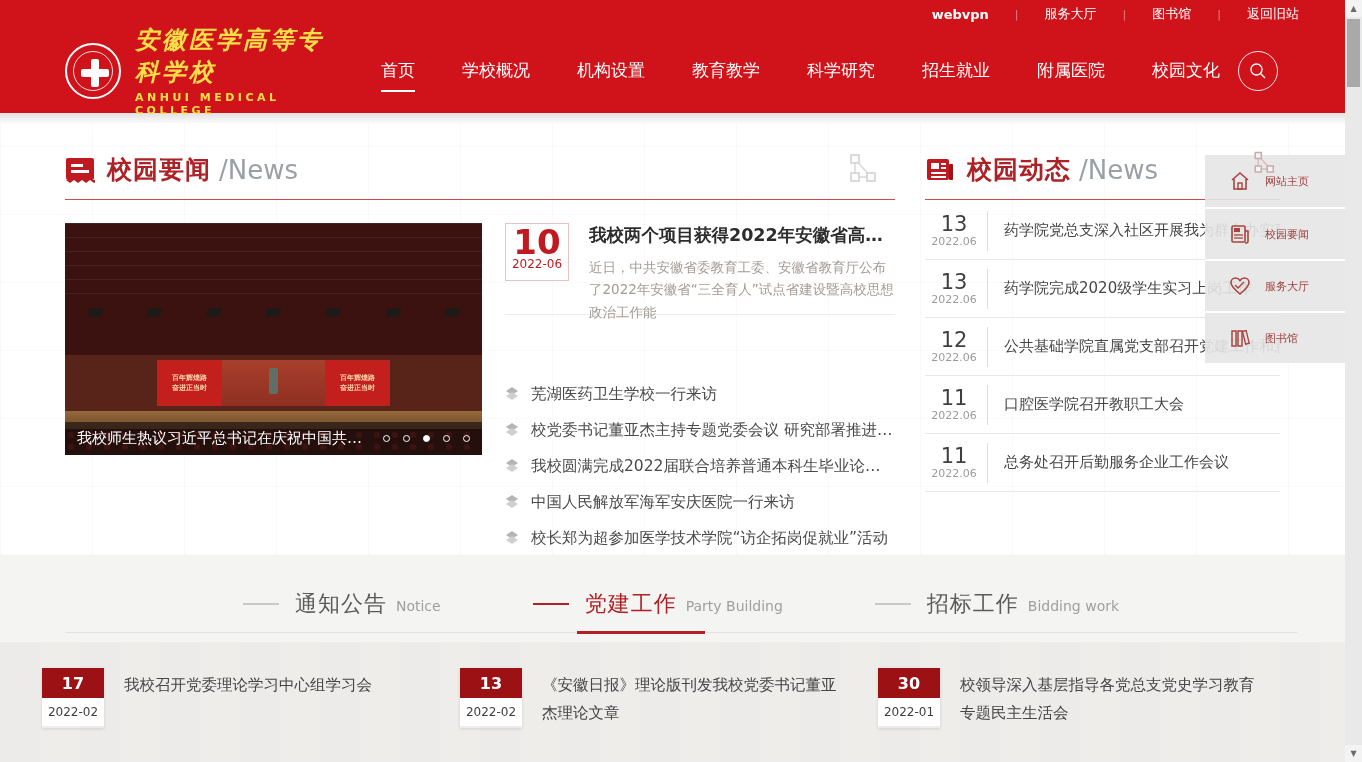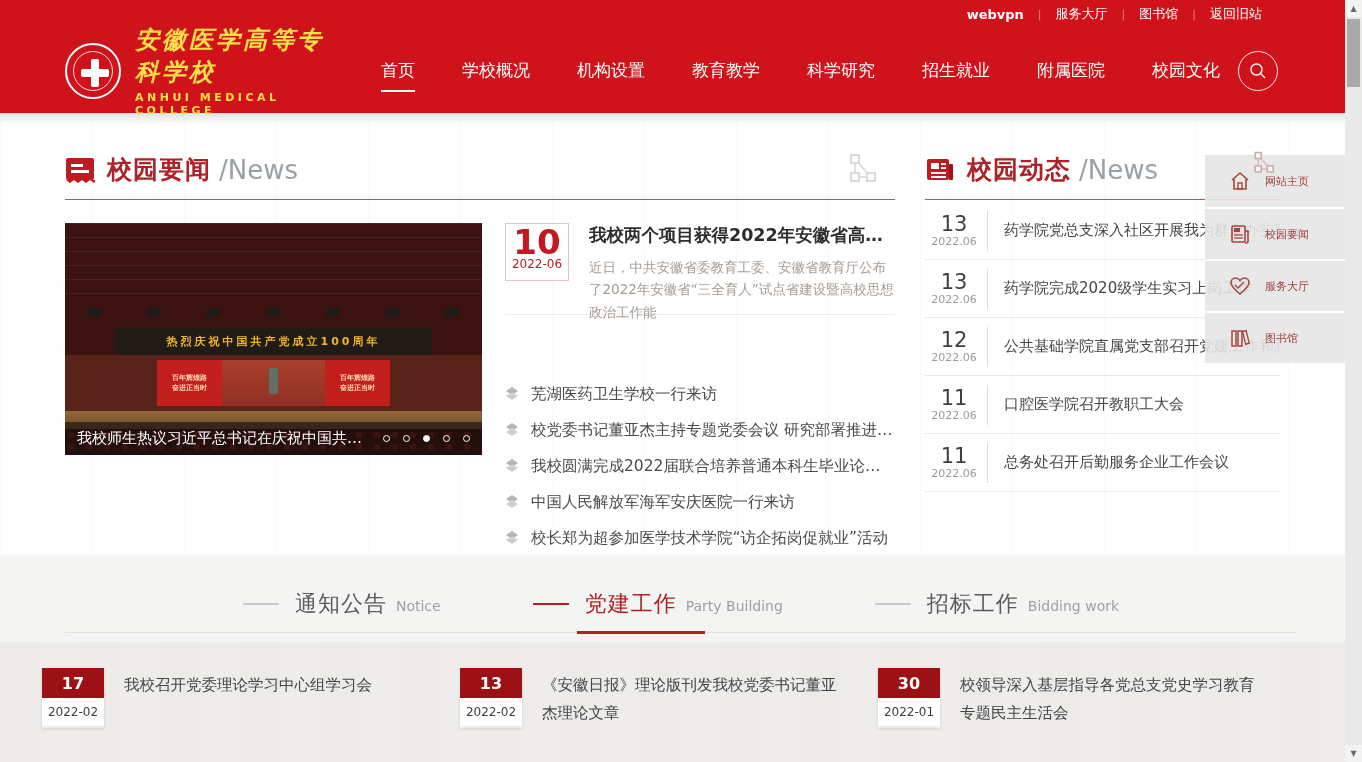--- a/index.html
+++ b/index.html
@@ -8,21 +8,21 @@
   .page { position:relative; width:1362px; height:762px; overflow:hidden; }
 
   
   .scrollbar { position:absolute; right:0; top:0; width:17px; height:762px; background:#e9e9e9; z-index:60; }
   .sb-arrow { width:17px; height:17px; background:#f3f3f3; color:#6b6b6b; font-size:8px; line-height:17px; text-align:center; }
   .sb-arrow.down { position:absolute; bottom:0; }
   .sb-thumb { position:absolute; top:19px; left:2px; width:13px; height:68px; background:#a9a9a9; }
 
   
   .topbar { height:28px; background:#d0121a; display:flex; align-items:center;
-    justify-content:flex-end; padding-right:86px; gap:0; }
+    justify-content:flex-end; padding-right:49px; gap:12px; }
   .topbar a { color:#fff; font-size:13px; text-decoration:none; padding:0 14px; }
   .topbar a.bold { font-weight:bold; }
   .topbar .sep { color:rgba(255,255,255,0.45); font-size:11px; }
 
   
   .header { height:85px; background:#d0121a; display:flex; align-items:center; padding:0 84px 0 65px; }
   .logo { display:flex; align-items:center; gap:14px; }
   .seal { width:56px; height:56px; border-radius:50%; border:2px solid #fff; position:relative; flex:0 0 auto; }
   .seal::before { content:""; position:absolute; inset:6px; border-radius:50%; border:1px solid rgba(255,255,255,0.85); }
   .seal .cross-v { position:absolute; left:24px; top:14px; width:8px; height:28px; background:#fff; border-radius:2px; }
@@ -217,23 +217,20 @@
           <div class="ph-ceiling"></div>
           <div class="ph-lights">
             <i></i>
               <i></i>
               <i></i>
               <i></i>
               <i></i>
               <i></i>
               <i></i>
           </div>
-          <div class="ph-led">
-            <span>热烈庆祝中国共产党成立100周年</span>
-          </div>
           <div class="ph-wall"></div>
           <div class="ph-screen">
             <div class="ph-panel">
               <span>百年辉煌路</span>
               <span>奋进正当时</span>
             </div>
             <div class="ph-center">
                 <i></i>
               </div>
             <div class="ph-panel">

